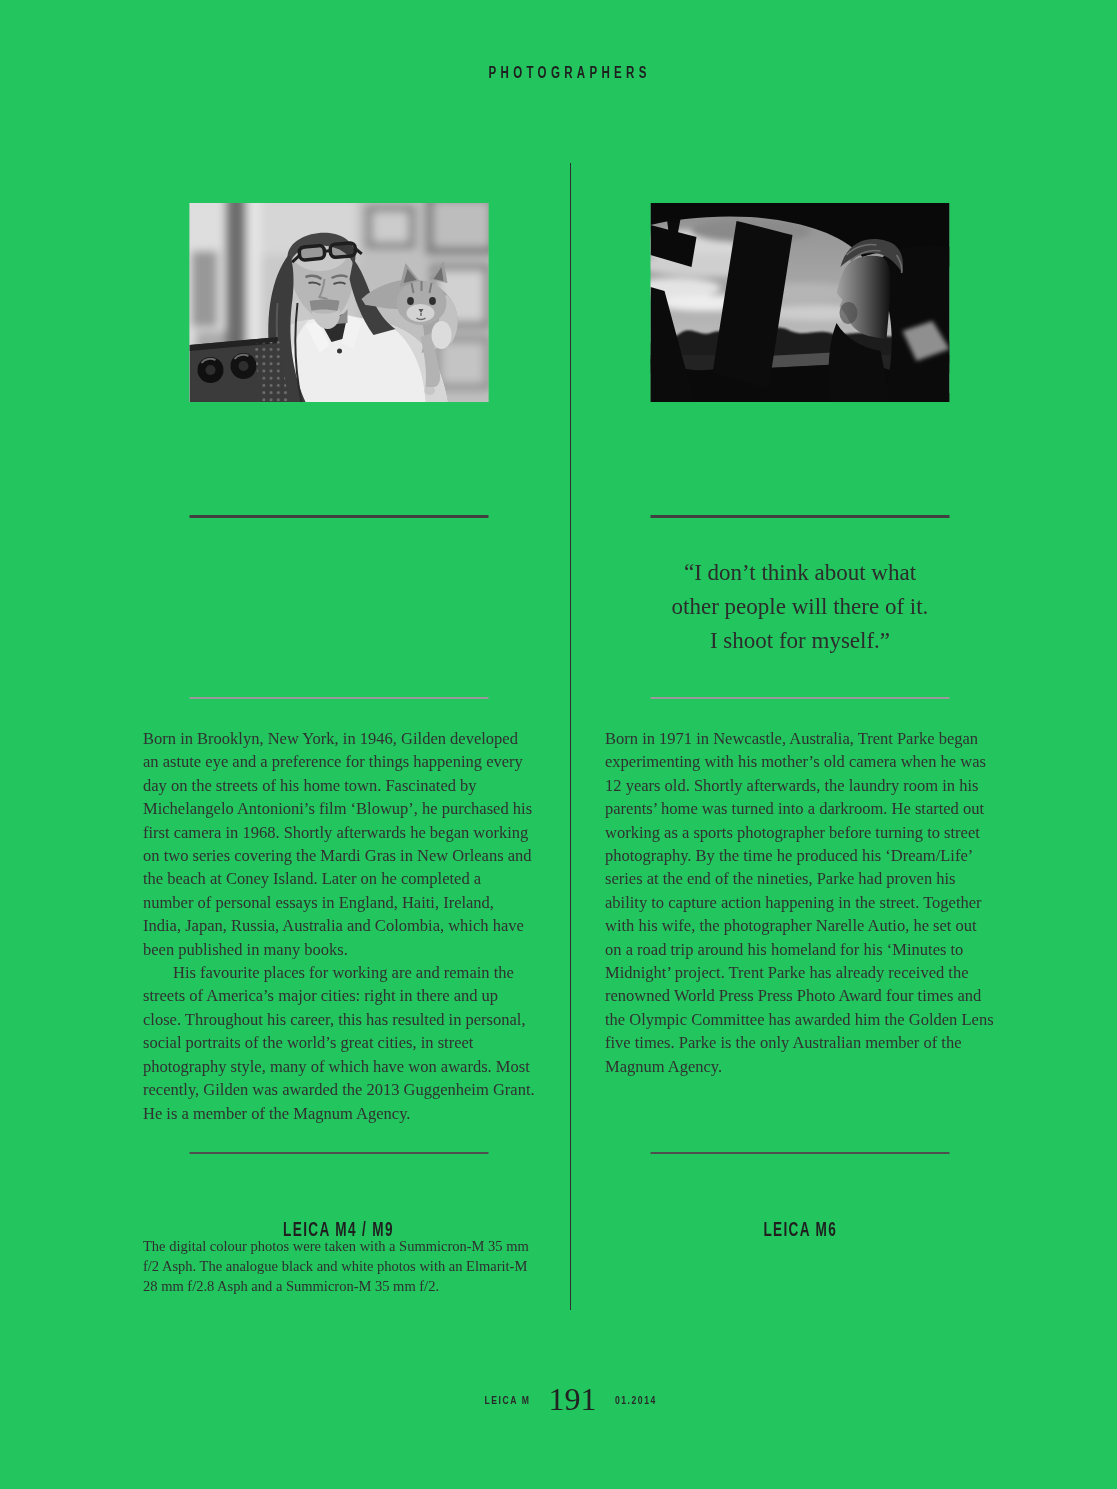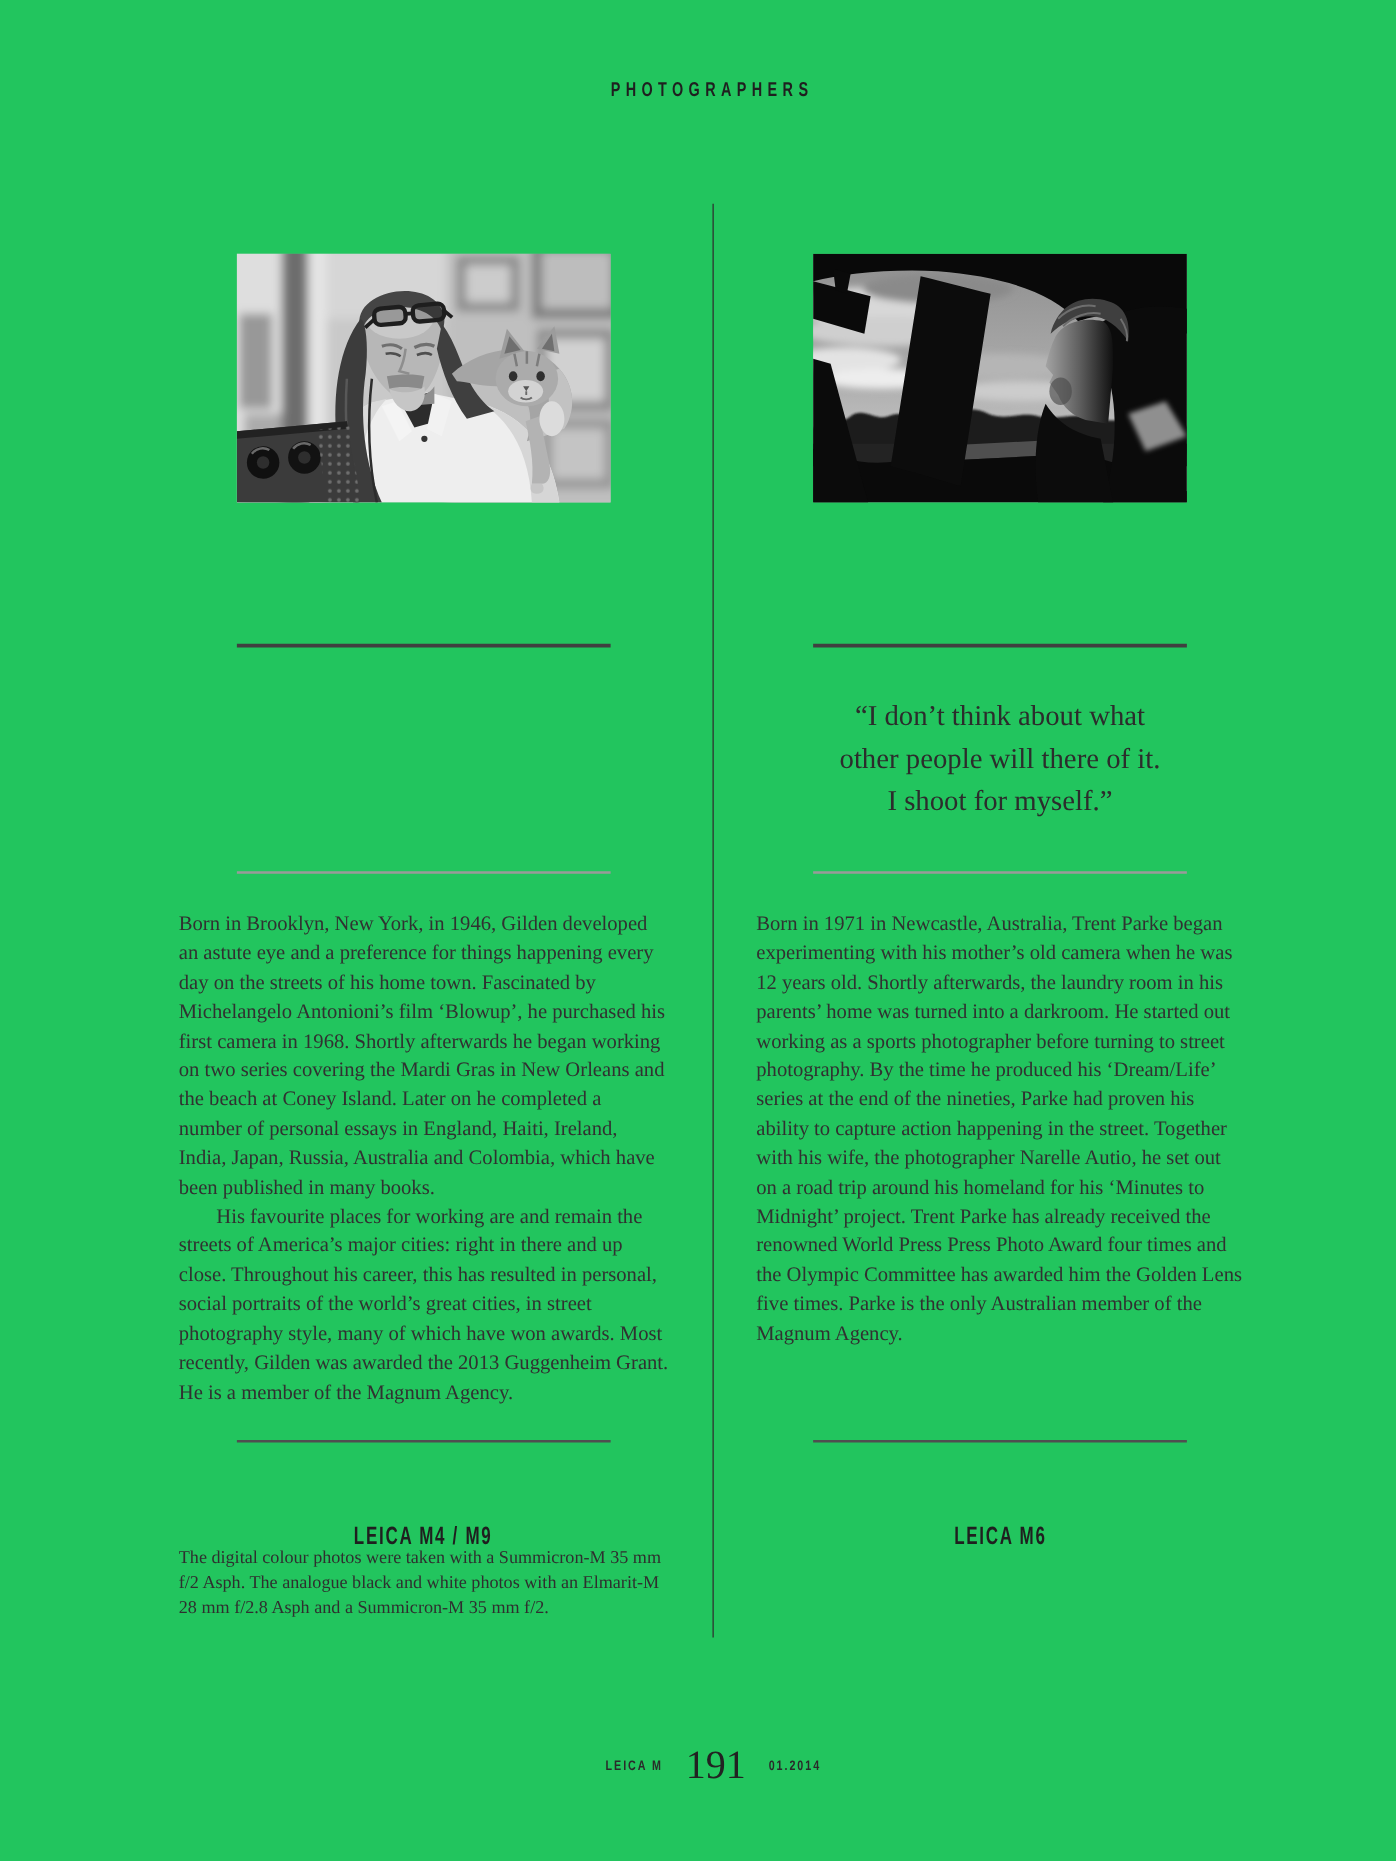--- a/index.html
+++ b/index.html
@@ -36,21 +36,21 @@
   .camera .cond{font-size:20px;letter-spacing:2px;transform:scaleX(0.68);}
 
   .equip-note{position:absolute;top:1236px;width:100%;font-size:14.5px;line-height:20px;color:#2f2f2f;}
 
   .divider-v{position:absolute;left:570px;top:163px;width:1px;height:1147px;background:#2f2f2f;}
 
   .footer{position:absolute;top:1381px;left:0;width:1140px;display:flex;justify-content:center;
           align-items:baseline;gap:12px;}
   .footer .small{position:relative;top:-6px;}
   .footer .small .cond{font-size:11px;letter-spacing:2px;transform:scaleX(0.78);color:#2a2a2a;}
-  .page-number{font-family:"Liberation Serif",serif;font-size:32px;color:#222;margin-top:12px;}
+  .page-number{font-family:"Liberation Serif",serif;font-size:32px;color:#222;}
 </style>
 </head>
 <body>
 
 <div class="page">
 
   <div class="header-title">
     <span class="cond">PHOTOGRAPHERS</span>
   </div>
 

